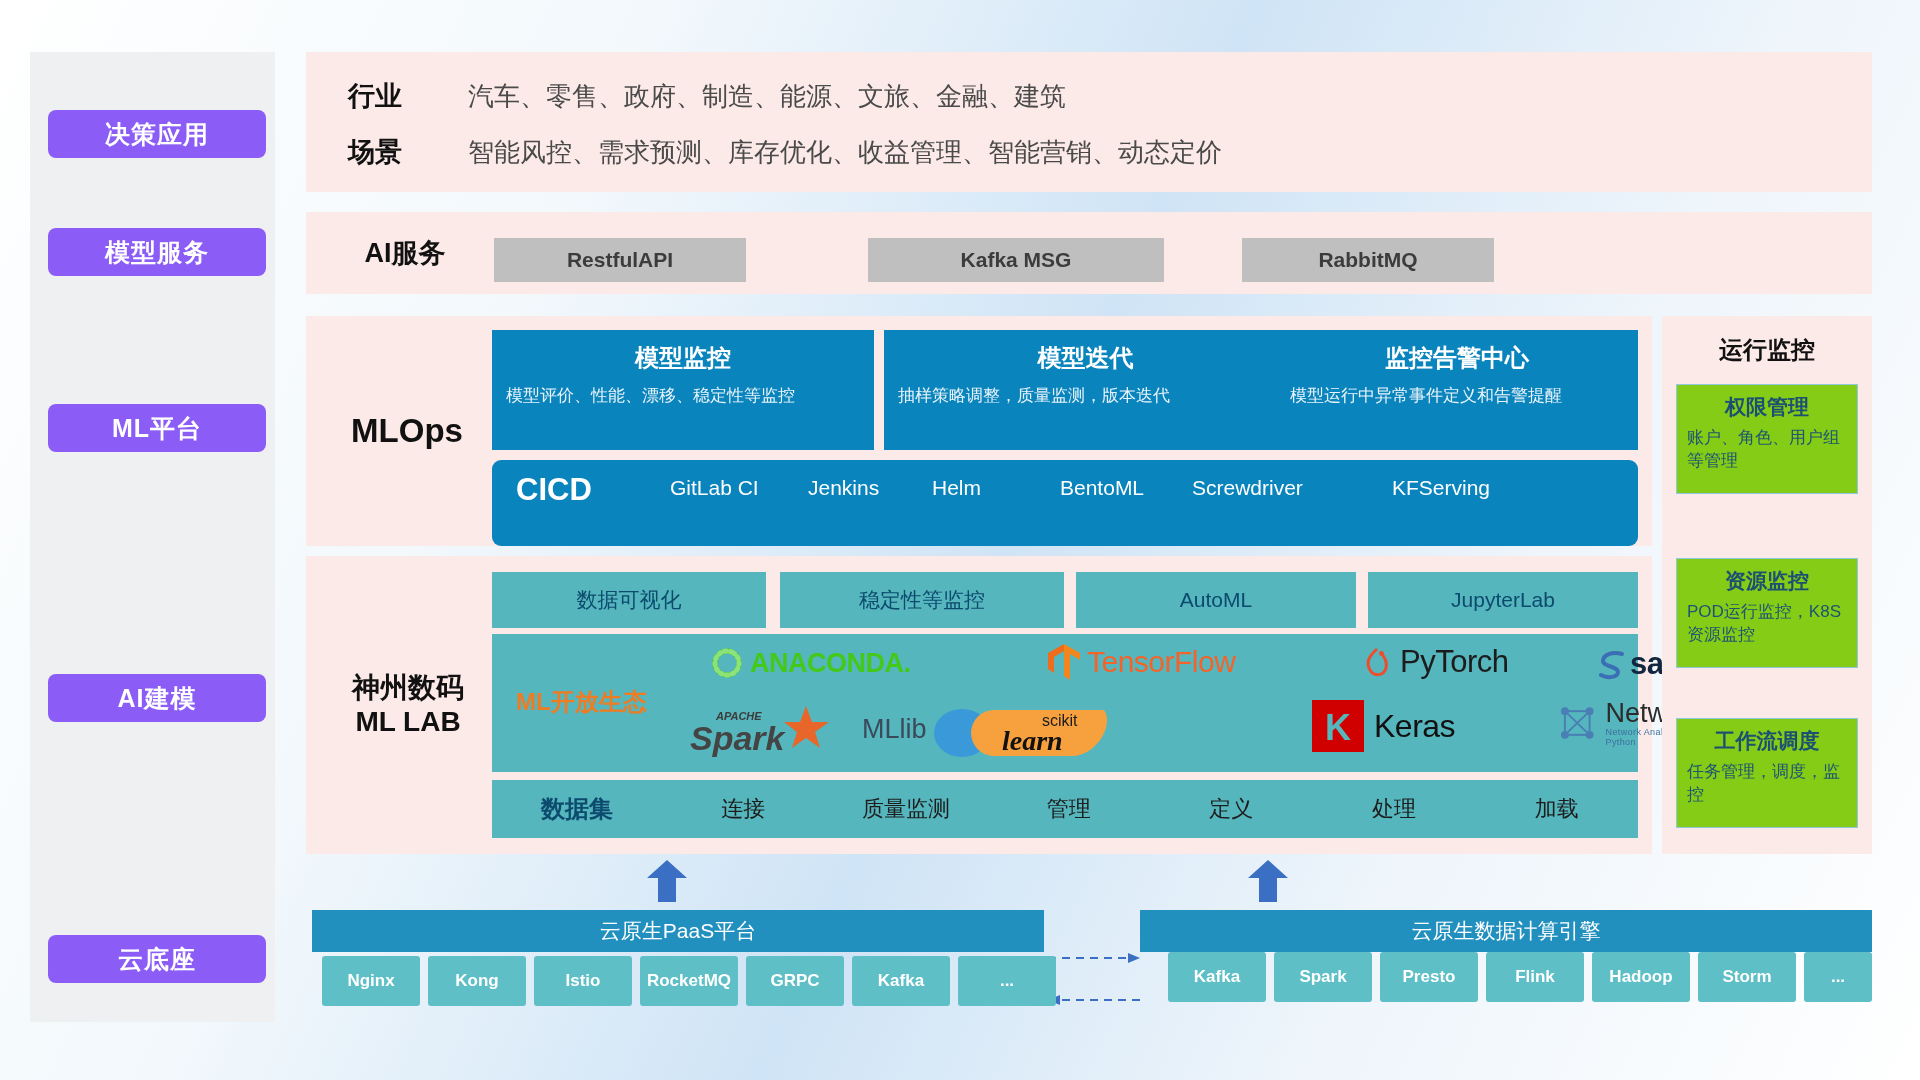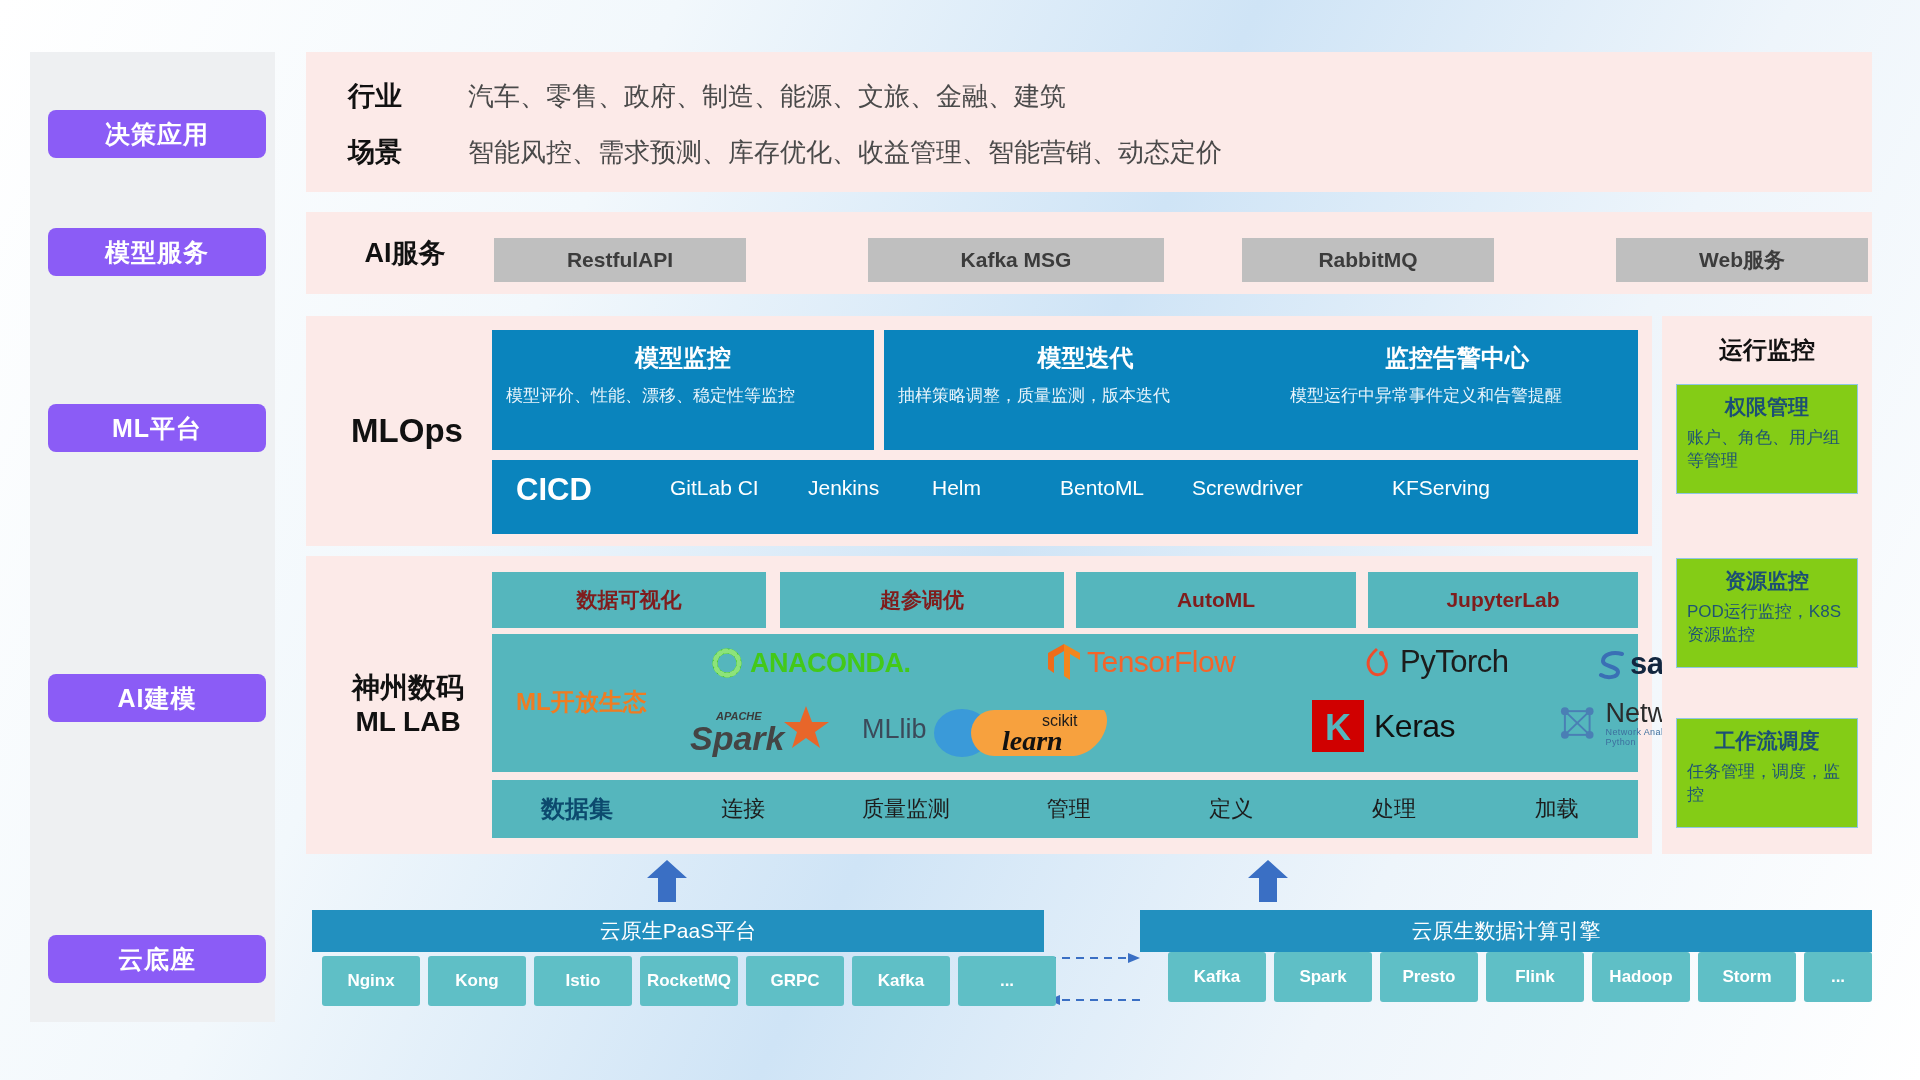--- a/index.html
+++ b/index.html
@@ -61,41 +61,42 @@
   .ops-card {
     position: absolute; top: 330px; height: 120px;
     background: #0a84bd; color: #fff;
     padding: 12px 14px 0 14px;
   }
   .ops-title { font-size: 24px; font-weight: bold; text-align: center; margin-bottom: 10px; }
   .ops-desc  { font-size: 17px; line-height: 1.38; color: #e8f4fb; }
 
   #cicd-bar {
     position: absolute; left: 492px; top: 460px;
-    width: 1146px; height: 74px; background: #0a84bd;
+    width: 1146px; height: 86px; background: #0a84bd;
     overflow: hidden;
+    border-radius: 9px;
   }
   #cicd-head {
     position: absolute; left: 24px; top: 12px;
     font-size: 31px; font-weight: bold; color: #fff;
   }
   .cicd-item {
     position: absolute; top: 14px;
     font-size: 21px; color: #ffffff;
     width: 112px; text-align: left; line-height: 1.35;
     word-break: break-all;
   }
 
   
   #band-lab { left: 306px; top: 556px; width: 1346px; height: 298px; }
   #lab-label { left: 318px; top: 556px; width: 180px; height: 298px; font-size: 28px; }
   .lab-tab {
     position: absolute; top: 572px; height: 56px;
-    background: #55b6bd; color: #7f1d1d;
-    font-size: 21px; font-weight: bold;
+    background: #55b6bd; color: #0c4a6e;
+    font-size: 21px; font-weight: normal;
     display: flex; align-items: center; justify-content: center;
   }
   #eco-box {
     position: absolute; left: 492px; top: 634px;
     width: 1146px; height: 138px; background: #55b6bd;
   }
   #eco-label {
     position: absolute; left: 24px; top: 52px;
     font-size: 24px; font-weight: bold; color: #ef7c22;
   }
@@ -182,23 +183,20 @@
   <div class="band" id="band-svc"></div>
   <div class="band-label" id="svc-label">AI服务</div>
   <div class="svc-chip" style="left:494px;  width:252px;">
       <span>RestfulAPI</span>
     </div>
   <div class="svc-chip" style="left:868px;  width:296px;">
       <span>Kafka MSG</span>
     </div>
   <div class="svc-chip" style="left:1242px; width:252px;">
       <span>RabbitMQ</span>
-    </div>
-  <div class="svc-chip" style="left:1616px; width:252px;">
-      <span>Web服务</span>
     </div>
 
   <div class="band" id="band-mlops"></div>
   <div class="band-label" id="mlops-label">MLOps</div>
 
   <div class="ops-card" style="left:492px;  width:382px;">
     <div class="ops-title">模型监控</div>
     <div class="ops-desc">模型评价、性能、漂移、稳定性等监控</div>
   </div>
   <div class="ops-card" style="left:884px;  width:403px;">
@@ -225,21 +223,21 @@
     <div>
       <div>神州数码</div>
       <div>ML LAB</div>
     </div>
   </div>
 
   <div class="lab-tab" style="left:492px;  width:274px;">
       <span>数据可视化</span>
     </div>
   <div class="lab-tab" style="left:780px;  width:284px;">
-      <span>超参调优</span>
+      <span>稳定性等监控</span>
     </div>
   <div class="lab-tab" style="left:1076px; width:280px;">
       <span>AutoML</span>
     </div>
   <div class="lab-tab" style="left:1368px; width:270px;">
       <span>JupyterLab</span>
     </div>
 
   <div id="eco-box">
     <div id="eco-label">ML开放生态</div>

